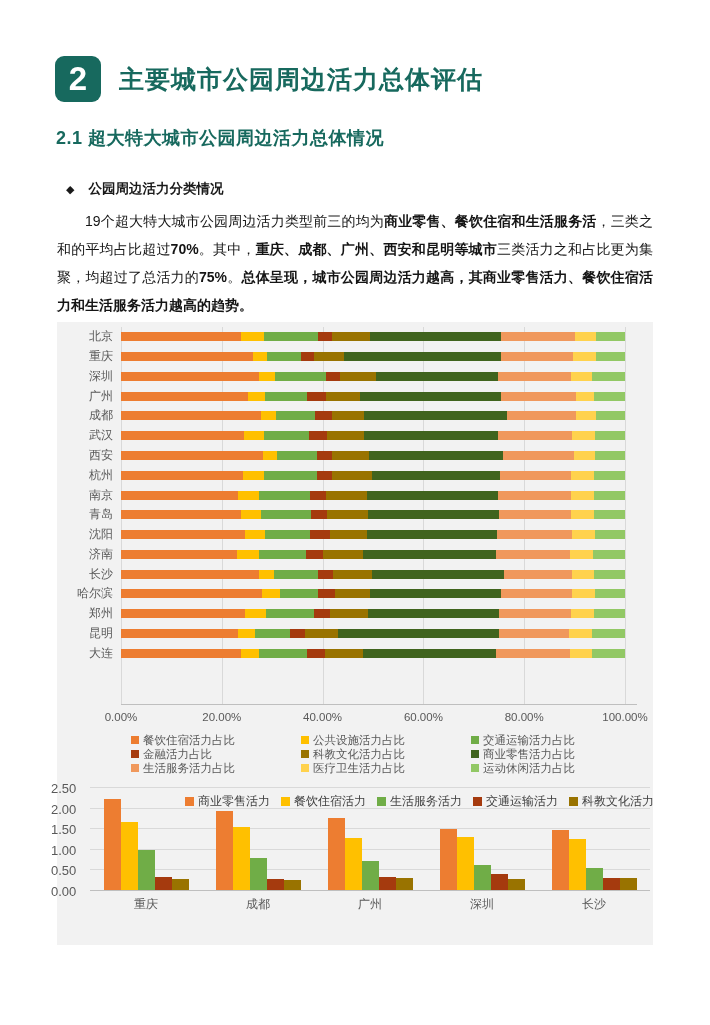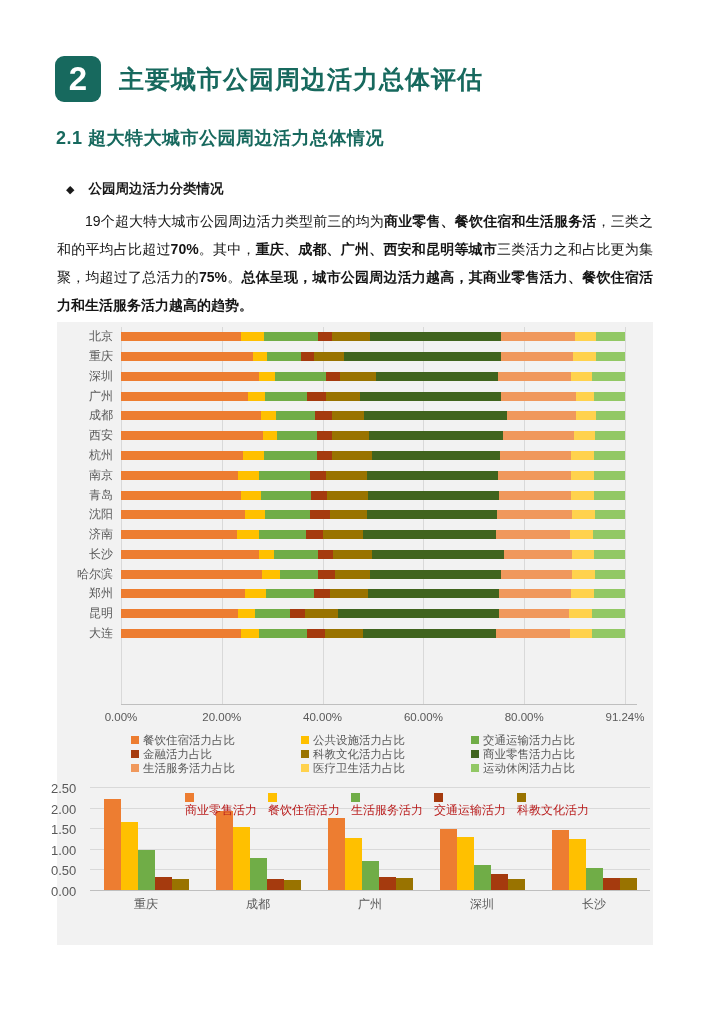--- a/index.html
+++ b/index.html
@@ -71,21 +71,21 @@
   #grouped-chart{position:absolute;left:33px;top:465px;width:560px;height:103px;}
   .hgrid{position:absolute;left:0;width:100%;height:1px;background:#D9D9D9;}
   .hgrid.base{background:#BFBFBF;}
   .ytick{position:absolute;left:-39px;width:34px;font-size:13px;color:#595959;margin-top:-6px;}
   .groups{position:absolute;left:0;top:0;width:100%;height:100%;display:flex;z-index:1;}
   .bgroup{flex:1 1 0;display:flex;align-items:flex-end;justify-content:center;}
   .gbar{width:17px;flex:none;}
   #grouped-legend{
     position:absolute;left:95px;top:6px;display:flex;gap:11px;white-space:nowrap;z-index:2;
   }
-  .lg2-item{display:flex;font-size:12px;color:#b91c1c;flex-direction:column;}
+  .lg2-item{display:flex;align-items:center;font-size:12px;color:#404040;}
   .lg2-swatch{width:9px;height:9px;margin-right:4px;flex:none;}
   .glabels{position:absolute;left:33px;top:574px;width:560px;display:flex;}
   .glabel{flex:1 1 0;text-align:center;font-size:12px;color:#595959;}
 
   .figure-caption{
     position:absolute;left:0;top:594px;width:596px;text-align:center;
     font-size:13.5px;font-weight:bold;color:#111;
   }
 </style>
 </head>
@@ -181,20 +181,34 @@
             <div class="seg" style="width: 7.8%; background: rgb(112, 173, 71);"></div>
             <div class="seg" style="width: 3.3%; background: rgb(165, 58, 14);"></div>
             <div class="seg" style="width: 6.5%; background: rgb(153, 115, 0);"></div>
             <div class="seg" style="width: 28.2%; background: rgb(64, 100, 30);"></div>
             <div class="seg" style="width: 13.8%; background: rgb(240, 152, 92);"></div>
             <div class="seg" style="width: 4%; background: rgb(255, 210, 77);"></div>
             <div class="seg" style="width: 5.7%; background: rgb(146, 200, 101);"></div>
           </div>
         </div>
         <div class="srow">
+          <div class="srow-label">武汉</div>
+          <div class="srow-bar">
+            <div class="seg" style="width: 24.4%; background: rgb(237, 125, 49);"></div>
+            <div class="seg" style="width: 3.9%; background: rgb(255, 192, 0);"></div>
+            <div class="seg" style="width: 9%; background: rgb(112, 173, 71);"></div>
+            <div class="seg" style="width: 3.6%; background: rgb(165, 58, 14);"></div>
+            <div class="seg" style="width: 7.4%; background: rgb(153, 115, 0);"></div>
+            <div class="seg" style="width: 26.5%; background: rgb(64, 100, 30);"></div>
+            <div class="seg" style="width: 14.7%; background: rgb(240, 152, 92);"></div>
+            <div class="seg" style="width: 4.5%; background: rgb(255, 210, 77);"></div>
+            <div class="seg" style="width: 6%; background: rgb(146, 200, 101);"></div>
+          </div>
+        </div>
+        <div class="srow">
           <div class="srow-label">西安</div>
           <div class="srow-bar">
             <div class="seg" style="width: 28.1%; background: rgb(237, 125, 49);"></div>
             <div class="seg" style="width: 2.8%; background: rgb(255, 192, 0);"></div>
             <div class="seg" style="width: 8%; background: rgb(112, 173, 71);"></div>
             <div class="seg" style="width: 2.9%; background: rgb(165, 58, 14);"></div>
             <div class="seg" style="width: 7.5%; background: rgb(153, 115, 0);"></div>
             <div class="seg" style="width: 26.5%; background: rgb(64, 100, 30);"></div>
             <div class="seg" style="width: 14%; background: rgb(240, 152, 92);"></div>
             <div class="seg" style="width: 4.2%; background: rgb(255, 210, 77);"></div>
@@ -340,21 +354,21 @@
             <div class="seg" style="width: 4.5%; background: rgb(255, 210, 77);"></div>
             <div class="seg" style="width: 6.5%; background: rgb(146, 200, 101);"></div>
           </div>
         </div>
         <div class="x-axis-line"></div>
         <div class="xtick" style="left: 64px;">0.00%</div>
         <div class="xtick" style="left: 164.8px;">20.00%</div>
         <div class="xtick" style="left: 265.6px;">40.00%</div>
         <div class="xtick" style="left: 366.4px;">60.00%</div>
         <div class="xtick" style="left: 467.2px;">80.00%</div>
-        <div class="xtick" style="left: 568px;">91.24%</div>
+        <div class="xtick" style="left: 568px;">100.00%</div>
       </div>
     <div id="stacked-legend">
         <div class="lg-item">
           <span class="lg-swatch" style="background: rgb(237, 125, 49);"></span>
           <span>餐饮住宿活力占比</span>
         </div>
         <div class="lg-item">
           <span class="lg-swatch" style="background: rgb(255, 192, 0);"></span>
           <span>公共设施活力占比</span>
         </div>

